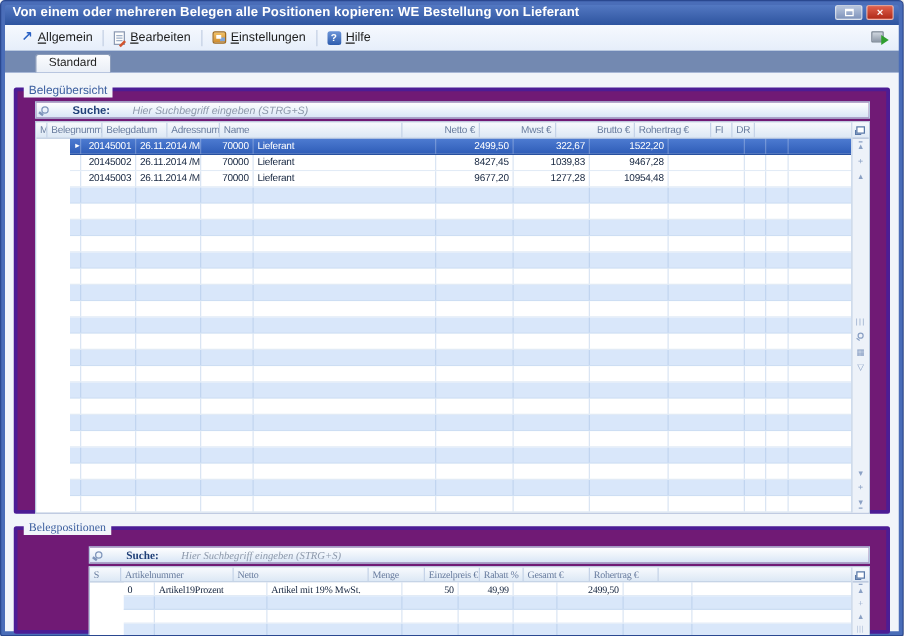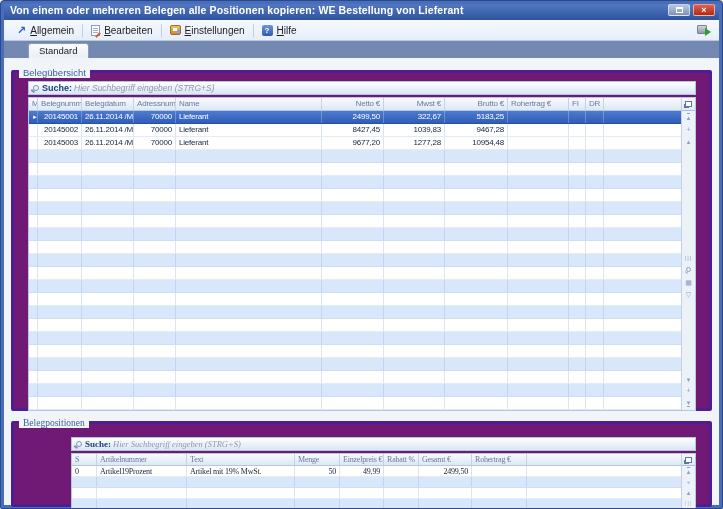--- a/index.html
+++ b/index.html
@@ -59,35 +59,35 @@
   .content{background:#f1f5fa;height:447px;padding:4px 7px 0 7px;}
 
   .groupbox{position:relative;border:3px solid #4c1d95;border-radius:2px;background:#701a75;}
   .gb-label{position:absolute;top:-6px;left:5px;background:#f1f5fa;padding:0 4px;
     font-size:9.5px;color:#3c5f9f;}
   .gb1{margin-top:8px;height:341px;padding:8px 13px 0 14px;}
   .gb2{margin-top:10px;height:86px;padding:13px 13px 0 57px;font-family:Liberation Serif, serif;}
 
   
   .searchbar{height:14px;border:1px solid #b3c4dd;background:linear-gradient(#ffffff,#d9e6f6);
-    display:flex;align-items:center;gap:2px;padding:0 4px;margin-bottom:2px;}
+    display:flex;align-items:center;gap:18px;padding:0 4px;margin-bottom:2px;}
   .mag{position:relative;width:6px;height:6px;border:1.5px solid #7e95bb;border-radius:50%;margin-right:1px;}
   .mag::after{content:"";position:absolute;left:-3px;top:4px;width:4px;height:1.5px;background:#7e95bb;
     transform:rotate(35deg);}
   .s-label{font-size:9px;font-weight:bold;color:#1f3f77;}
   .s-ph{font-size:8.5px;font-style:italic;color:#8d99ab;}
 
   
   .grid{display:flex;border:1px solid #b7c7de;background:#fff;}
   .grid-main{flex:1;overflow:hidden;}
   .thead{display:flex;height:13px;background:linear-gradient(#f8fafd,#dce8f5);
     border-bottom:1px solid #b7c7de;}
   .th{font-size:8px;color:#687c9e;padding:1px 3px 0 3px;border-right:1px solid #c5d3e8;
     white-space:nowrap;overflow:hidden;letter-spacing:-.2px;}
-  .trow{display:flex;height:13px;border-bottom:1px solid rgba(190,210,235,.45);background:#fff;}
+  .trow{display:flex;height:13px;border-bottom:1px solid rgba(190,210,235,.45);background:#fff;margin-left:27px;}
   .grow .trow{height:13px;} .g2 .trow{height:11px;} .g2 .thead{height:12px;}
   .td{font-size:8px;color:#15253f;padding:1px 3px 0 3px;border-right:1px solid rgba(150,180,220,.35);
     white-space:nowrap;overflow:hidden;letter-spacing:-.2px;}
   .num{text-align:right;}
   .trow.alt{background:#d9e7fa;}
   .trow.sel{background:linear-gradient(#4d7bd1,#2f5db8);border-bottom:1px solid #27509f;}
   .trow.sel .td{color:#fff;border-right-color:rgba(255,255,255,.25);}
   .marker{font-size:6px;line-height:11px;}
 
   
@@ -187,21 +187,21 @@
           </div>
 
           <div class="trow sel">
             <div class="td u0 marker">►</div>
             <div class="td u1 num">20145001</div>
             <div class="td u2">26.11.2014 /Mi</div>
             <div class="td u3 num">70000</div>
             <div class="td u4">Lieferant</div>
             <div class="td u5 num">2499,50</div>
             <div class="td u6 num">322,67</div>
-            <div class="td u7 num">5183,25</div>
+            <div class="td u7 num">1522,20</div>
             <div class="td u8 num"></div>
             <div class="td u9"></div>
             <div class="td u10"></div>
             <div class="td u11"></div>
           </div>
 
           <div class="trow">
             <div class="td u0"></div>
             <div class="td u1 num">20145002</div>
             <div class="td u2">26.11.2014 /Mi</div>
@@ -540,21 +540,21 @@
         <span class="mag"></span>
         <span class="s-label">Suche:</span>
         <span class="s-ph">Hier Suchbegriff eingeben (STRG+S)</span>
       </div>
 
       <div class="grid g2">
         <div class="grid-main">
           <div class="thead">
             <div class="th l0">S</div>
             <div class="th l1">Artikelnummer</div>
-            <div class="th l2">Text</div>
+            <div class="th l2">Netto</div>
             <div class="th l3">Menge</div>
             <div class="th l4">Einzelpreis €</div>
             <div class="th l5">Rabatt %</div>
             <div class="th l6">Gesamt €</div>
             <div class="th l7">Rohertrag €</div>
             <div class="th l8"></div>
           </div>
 
           <div class="trow">
             <div class="td l0">0</div>

